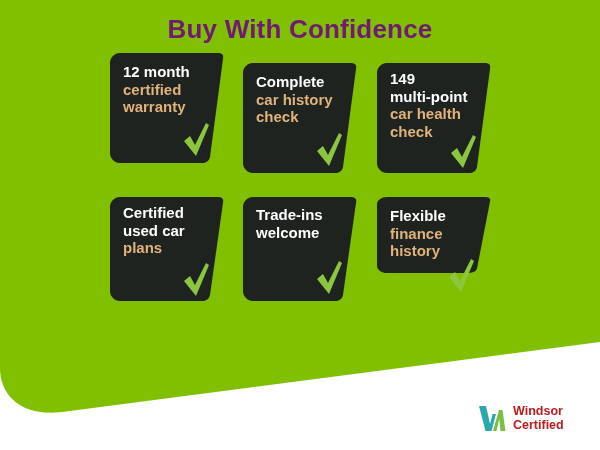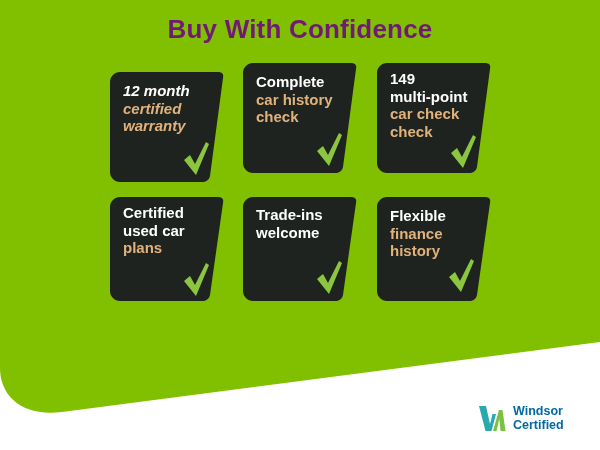--- a/index.html
+++ b/index.html
@@ -83,37 +83,37 @@
     height: 36px;
     display: flex;
     align-items: center;
     gap: 5px;
   }
   #logo-mark { width: 30px; height: 28px; flex: 0 0 auto; }
   #logo-text {
     font-size: 12.5px;
     font-weight: bold;
     line-height: 1.12;
-    color: #0369a1;
+    color: #b91c1c;
     font-family: "Liberation Sans", sans-serif;
   }
   #logo-text span { display: block; }
 </style>
 </head>
 <body>
 
 <div id="stage">
 
   <svg id="green-bg" viewBox="0 0 600 450" preserveAspectRatio="none" aria-hidden="true">
     <path d="M 0,0 L 600,0 L 600,342 L 62,412 C 22,417 0,396 0,368 Z" fill="#80c000"></path>
   </svg>
 
   <div id="title">Buy With Confidence</div>
 
-  <div class="card" style="left:110px; top:72px; width:114px; height:110px;font-style:italic;">
+  <div class="card" style="left:110px; top:53px; width:114px; height:110px;">
     <svg class="card-shape" viewBox="0 0 114 110" preserveAspectRatio="none" aria-hidden="true">
       <path d="M 10,0 L 108,0 C 112,0 114,2 113,6 L 100,104 C 99,108 96,110 92,110 L 10,110 C 4.5,110 0,105.5 0,100 L 0,10 C 0,4.5 4.5,0 10,0 Z" fill="#1e2320"></path>
     </svg>
     <div class="card-text">
       <span class="l-white">12 month</span>
       <span class="l-tan">certified</span>
       <span class="l-tan">warranty</span>
     </div>
     <svg class="check" style="left:72px; top:70px; width:28px; height:34px;" viewBox="0 0 28 34" aria-hidden="true">
       <path d="M 2,18 L 8,13 L 13,22 L 24,0 L 27,2 L 14,33 Z" fill="#8cc63f"></path>
@@ -134,21 +134,21 @@
     </svg>
   </div>
 
   <div class="card" style="left:377px; top:63px; width:114px; height:110px;">
     <svg class="card-shape" viewBox="0 0 114 110" preserveAspectRatio="none" aria-hidden="true">
       <path d="M 10,0 L 108,0 C 112,0 114,2 113,6 L 100,104 C 99,108 96,110 92,110 L 10,110 C 4.5,110 0,105.5 0,100 L 0,10 C 0,4.5 4.5,0 10,0 Z" fill="#1e2320"></path>
     </svg>
     <div class="card-text" style="top:7px;">
       <span class="l-white">149</span>
       <span class="l-white">multi-point</span>
-      <span class="l-tan">car check</span>
+      <span class="l-tan">car health</span>
       <span class="l-tan">check</span>
     </div>
     <svg class="check" style="left:72px; top:72px; width:28px; height:34px;" viewBox="0 0 28 34" aria-hidden="true">
       <path d="M 2,18 L 8,13 L 13,22 L 24,0 L 27,2 L 14,33 Z" fill="#8cc63f"></path>
     </svg>
   </div>
 
   <div class="card" style="left:110px; top:197px; width:114px; height:104px;">
     <svg class="card-shape" viewBox="0 0 114 104" preserveAspectRatio="none" aria-hidden="true">
       <path d="M 10,0 L 108,0 C 112,0 114,2 113,6 L 100,98 C 99,102 96,104 92,104 L 10,104 C 4.5,104 0,99.5 0,94 L 0,10 C 0,4.5 4.5,0 10,0 Z" fill="#1e2320"></path>
@@ -169,21 +169,21 @@
     </svg>
     <div class="card-text" style="top:9px;">
       <span class="l-white">Trade-ins</span>
       <span class="l-white">welcome</span>
     </div>
     <svg class="check" style="left:72px; top:64px; width:28px; height:34px;" viewBox="0 0 28 34" aria-hidden="true">
       <path d="M 2,18 L 8,13 L 13,22 L 24,0 L 27,2 L 14,33 Z" fill="#8cc63f"></path>
     </svg>
   </div>
 
-  <div class="card" style="left:377px; top:197px; width:114px; height:104px;">
+  <div class="card" style="left:377px; top:197px; width:114px; height:76px;">
     <svg class="card-shape" viewBox="0 0 114 104" preserveAspectRatio="none" aria-hidden="true">
       <path d="M 10,0 L 108,0 C 112,0 114,2 113,6 L 100,98 C 99,102 96,104 92,104 L 10,104 C 4.5,104 0,99.5 0,94 L 0,10 C 0,4.5 4.5,0 10,0 Z" fill="#1e2320"></path>
     </svg>
     <div class="card-text" style="top:10px;">
       <span class="l-white">Flexible</span>
       <span class="l-tan">finance</span>
       <span class="l-tan">history</span>
     </div>
     <svg class="check" style="left:70px; top:62px; width:28px; height:34px;" viewBox="0 0 28 34" aria-hidden="true">
       <path d="M 2,18 L 8,13 L 13,22 L 24,0 L 27,2 L 14,33 Z" fill="#8cc63f"></path>

